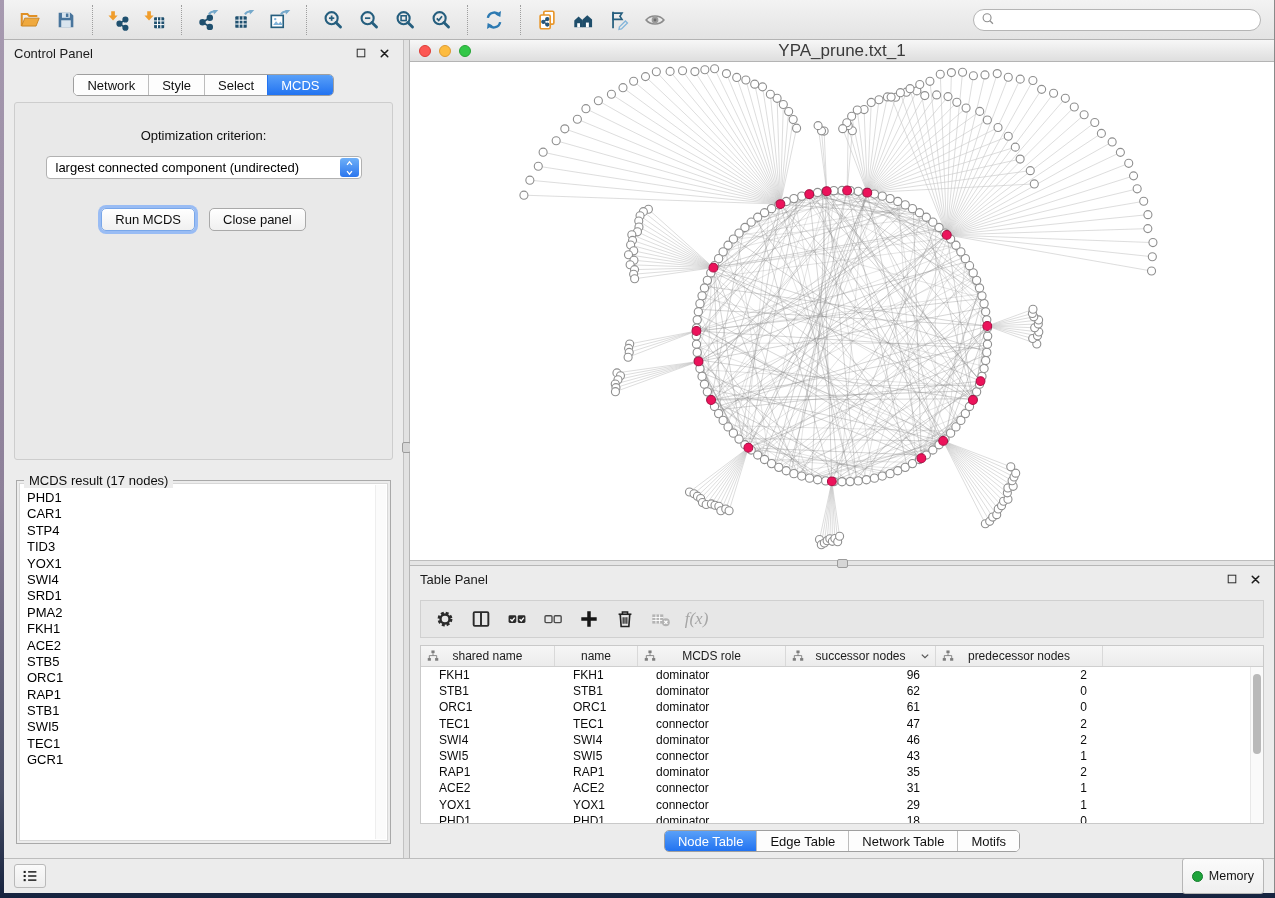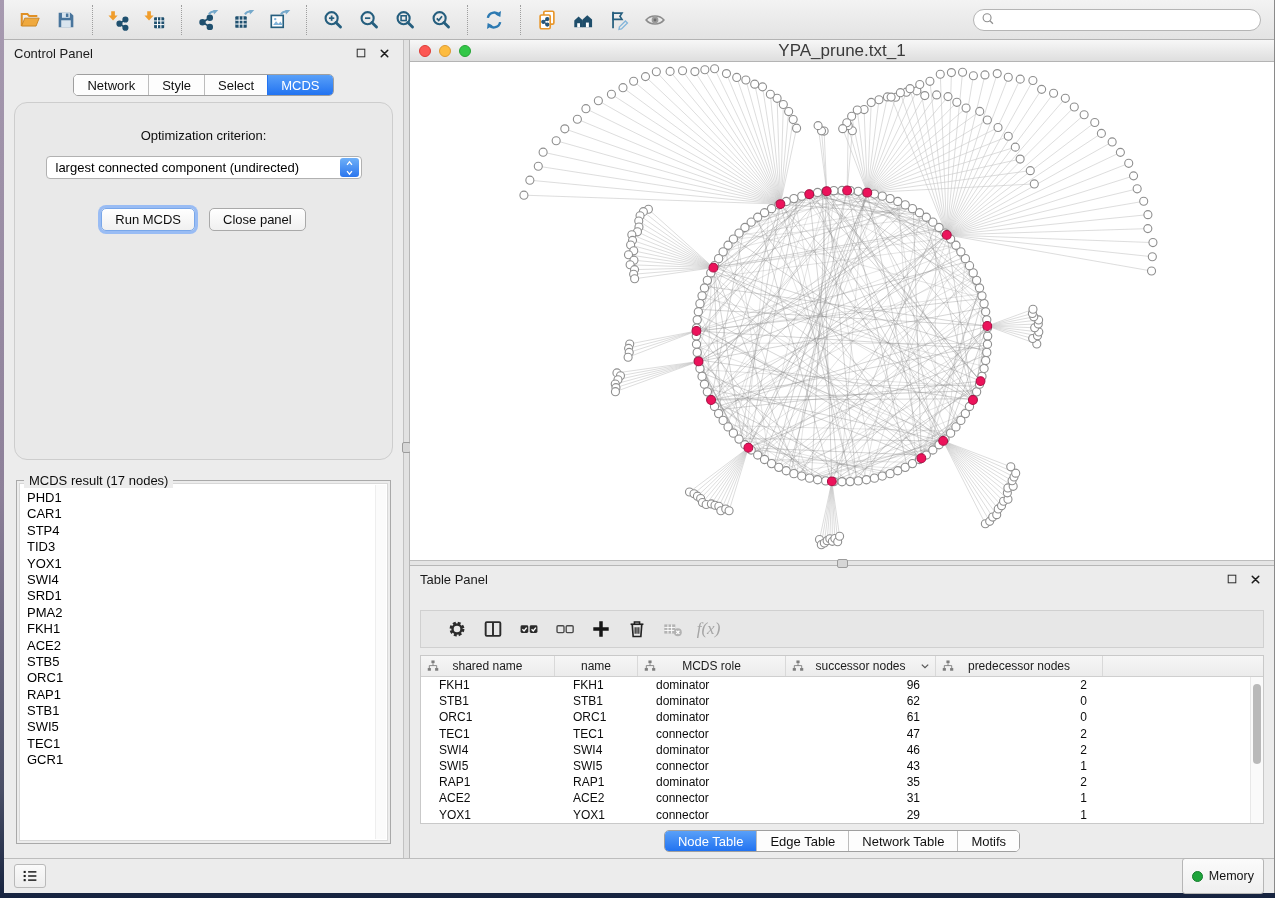--- a/index.html
+++ b/index.html
@@ -31,21 +31,21 @@
   .wicon{width:17px;height:17px;display:flex;align-items:center;justify-content:center;margin-left:7px}
 
   .tabbar{height:30px;flex:0 0 30px;display:flex;justify-content:center;align-items:flex-end}
   .seg{display:flex;border:1px solid #9f9f9f;border-radius:5px;overflow:hidden;background:#fff;height:22px}
   .seg .tab{padding:0 13px;font-size:13px;display:flex;align-items:center;border-left:1px solid #bdbdbd;color:#111;background:#fdfdfd;cursor:default;white-space:nowrap}
   .seg .tab:first-child{border-left:none}
   .seg .tab.sel{background:linear-gradient(#59a0f8,#2273f1);color:#fff;border-left-color:#2273f1}
 
   
   .ccontent{margin:6px 10px 0 10px;height:358px;flex:0 0 auto;background:#e9e9e9;
-            border:1px solid #cdcdcd;border-radius:13px;text-align:center;padding-top:25px}
+            border:1px solid #cdcdcd;border-radius:3px;text-align:center;padding-top:25px}
   .optlabel{font-size:13px;color:#0e0e0e}
   .popup{margin:13px auto 0;width:316px;height:23px;background:#fff;border:1px solid #b1b1b1;border-radius:4px;display:flex;align-items:center}
   .popup .val{flex:1;text-align:left;padding-left:9px;font-size:13px;white-space:nowrap;overflow:hidden}
   .popup .step{width:19px;height:19px;margin-right:2px;border-radius:3px;flex:0 0 19px;
                background:linear-gradient(#6fb0f8,#2b76ee);display:flex;flex-direction:column;align-items:center;justify-content:center}
   .btnrow{margin-top:29px;display:flex;justify-content:center;gap:14px}
   .btn{height:23px;padding:0 13px;background:linear-gradient(#ffffff,#f0f0f0);border:1px solid #a9a9a9;
        border-radius:5px;font-size:13px;display:flex;align-items:center;color:#0e0e0e;cursor:default}
   .btn.focus{box-shadow:0 0 0 3px rgba(110,165,250,.65);border-color:#79a7e9}
 
@@ -67,22 +67,22 @@
   .light.green{background:#33c748;border:1px solid #27a436}
   .wtitle{position:absolute;left:0;right:0;text-align:center;font-size:17px;color:#3a3a3a}
   .canvas{flex:1;position:relative;background:#fff}
   .canvas svg{position:absolute;left:0;top:0;width:100%;height:100%}
 
   .hsplit{height:6px;flex:0 0 6px;background:#e5e5e5;border-top:1px solid #bdbdbd;border-bottom:1px solid #b7b7b7;position:relative}
   .hhandle{position:absolute;left:427px;top:-2px;width:11px;height:9px;background:#d6d6d6;border:1px solid #9c9c9c;border-radius:2px}
 
   
   .tpanel{flex:1;display:flex;flex-direction:column;background:#ececec;min-height:0}
-  .ttoolbar{margin:18px 10px 0;height:38px;flex:0 0 38px;background:#e7e7e7;border:1px solid #d0d0d0;
-            display:flex;align-items:center;gap:5px;padding-left:20px}
+  .ttoolbar{margin:8px 10px 0;height:38px;flex:0 0 38px;background:#e7e7e7;border:1px solid #d0d0d0;
+            display:flex;align-items:center;gap:5px;padding-left:8px}
   .ttb{width:31px;height:30px;display:flex;align-items:center;justify-content:center;cursor:default}
   .fx{font-family:"Liberation Serif","DejaVu Serif",serif;font-style:italic;font-size:17px;color:#a5a5a5}
   .tablewrap{margin:7px 10px 0;background:#fff;border:1px solid #c9c9c9;flex:1;position:relative;overflow:hidden}
   .thead{height:21px;display:flex;background:linear-gradient(#f6f6f6,#ececec);border-bottom:1px solid #cfcfcf}
   .th{position:relative;display:flex;align-items:center;justify-content:center;font-size:12px;color:#1c1c1c;
       border-right:1px solid #d9d9d9;cursor:default}
   .th .tico{position:absolute;left:5px;top:3px}
   .th .sort{position:absolute;right:3px;top:3px}
   .th:nth-child(1){width:134px}.th:nth-child(2){width:83px}.th:nth-child(3){width:148px}
   .th:nth-child(4){width:150px}.th:nth-child(5){width:167px}.th.fill{flex:1;border-right:none}

